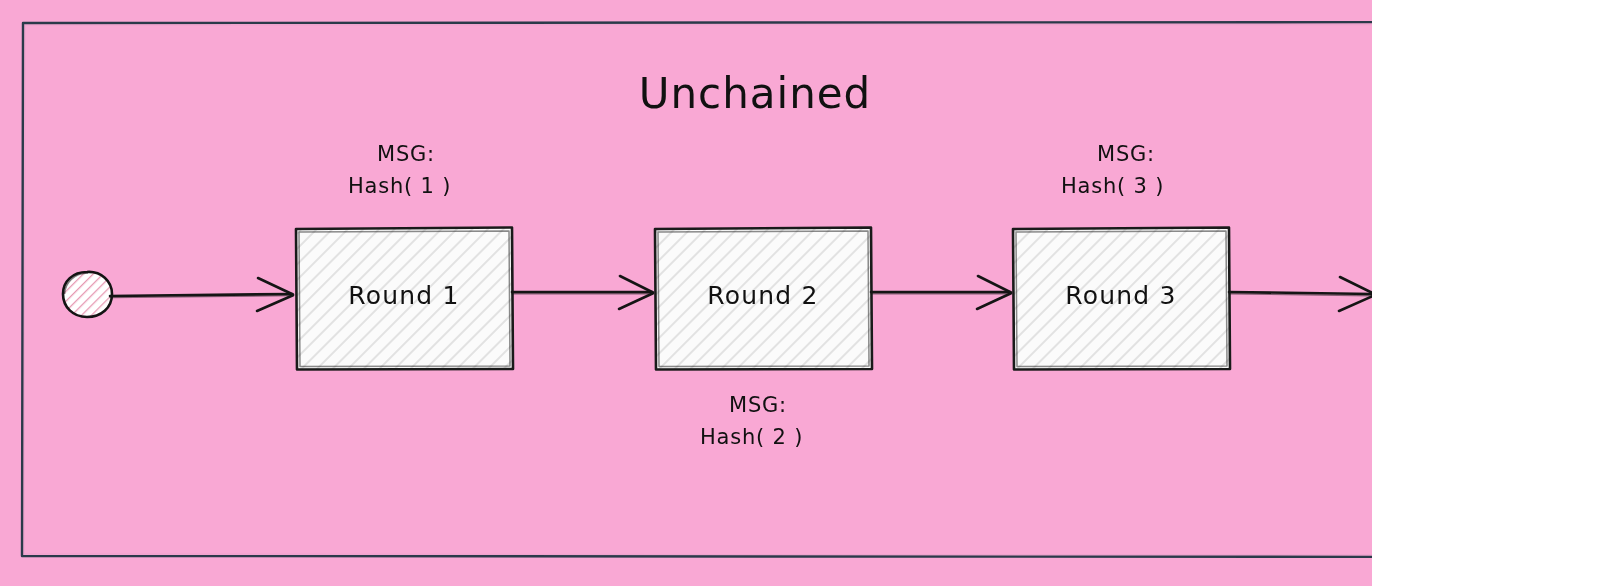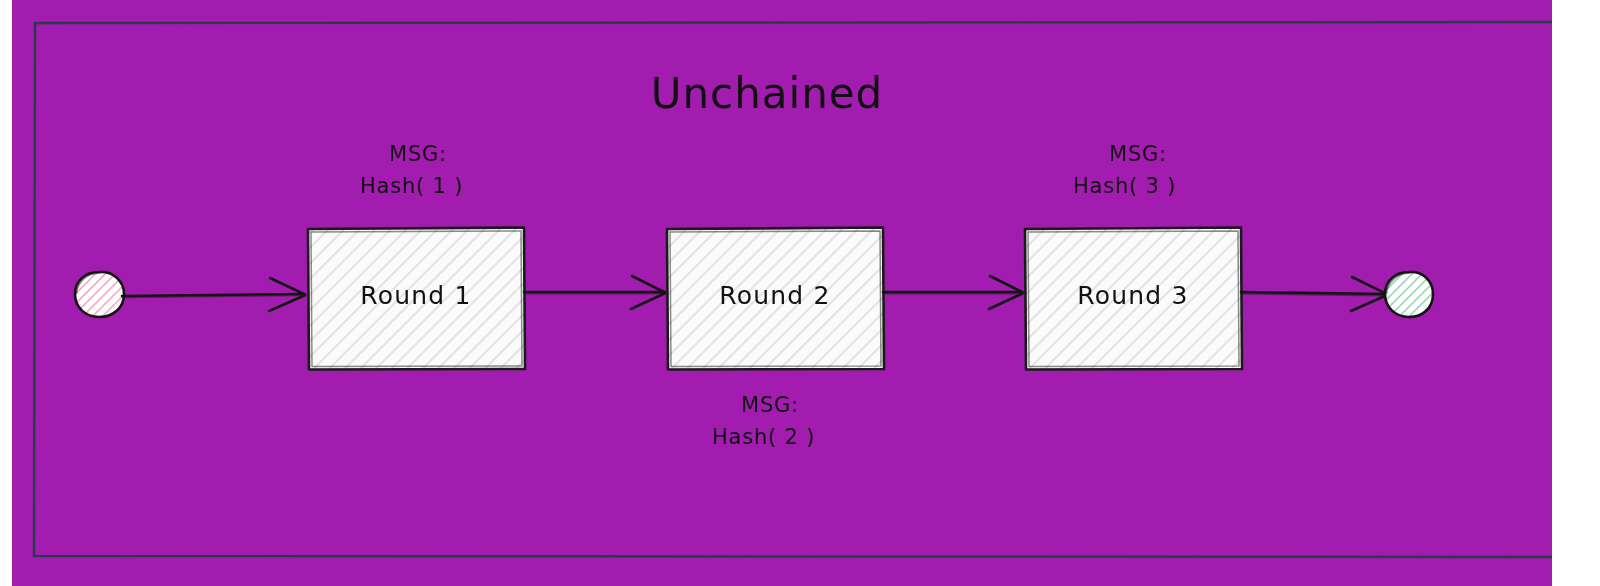--- a/index.html
+++ b/index.html
@@ -5,25 +5,24 @@
   html, body {
     margin: 0;
     padding: 0;
     background: #ffffff;
   }
   body {
     font-family: "DejaVu Sans", sans-serif;
   }
   #canvas {
     position: relative;
-    width: 1540px;
+    width: 1372px;
     height: 586px;
-    background: #a21caf;
+    background: #f9a8d4;
     overflow: hidden;
-    margin-left: 12px;
   }
   svg#diagram {
     position: absolute;
     top: 0;
     left: 0;
     width: 1600px;
     height: 586px;
   }
   .hand-text {
     font-family: "DejaVu Sans", sans-serif;

